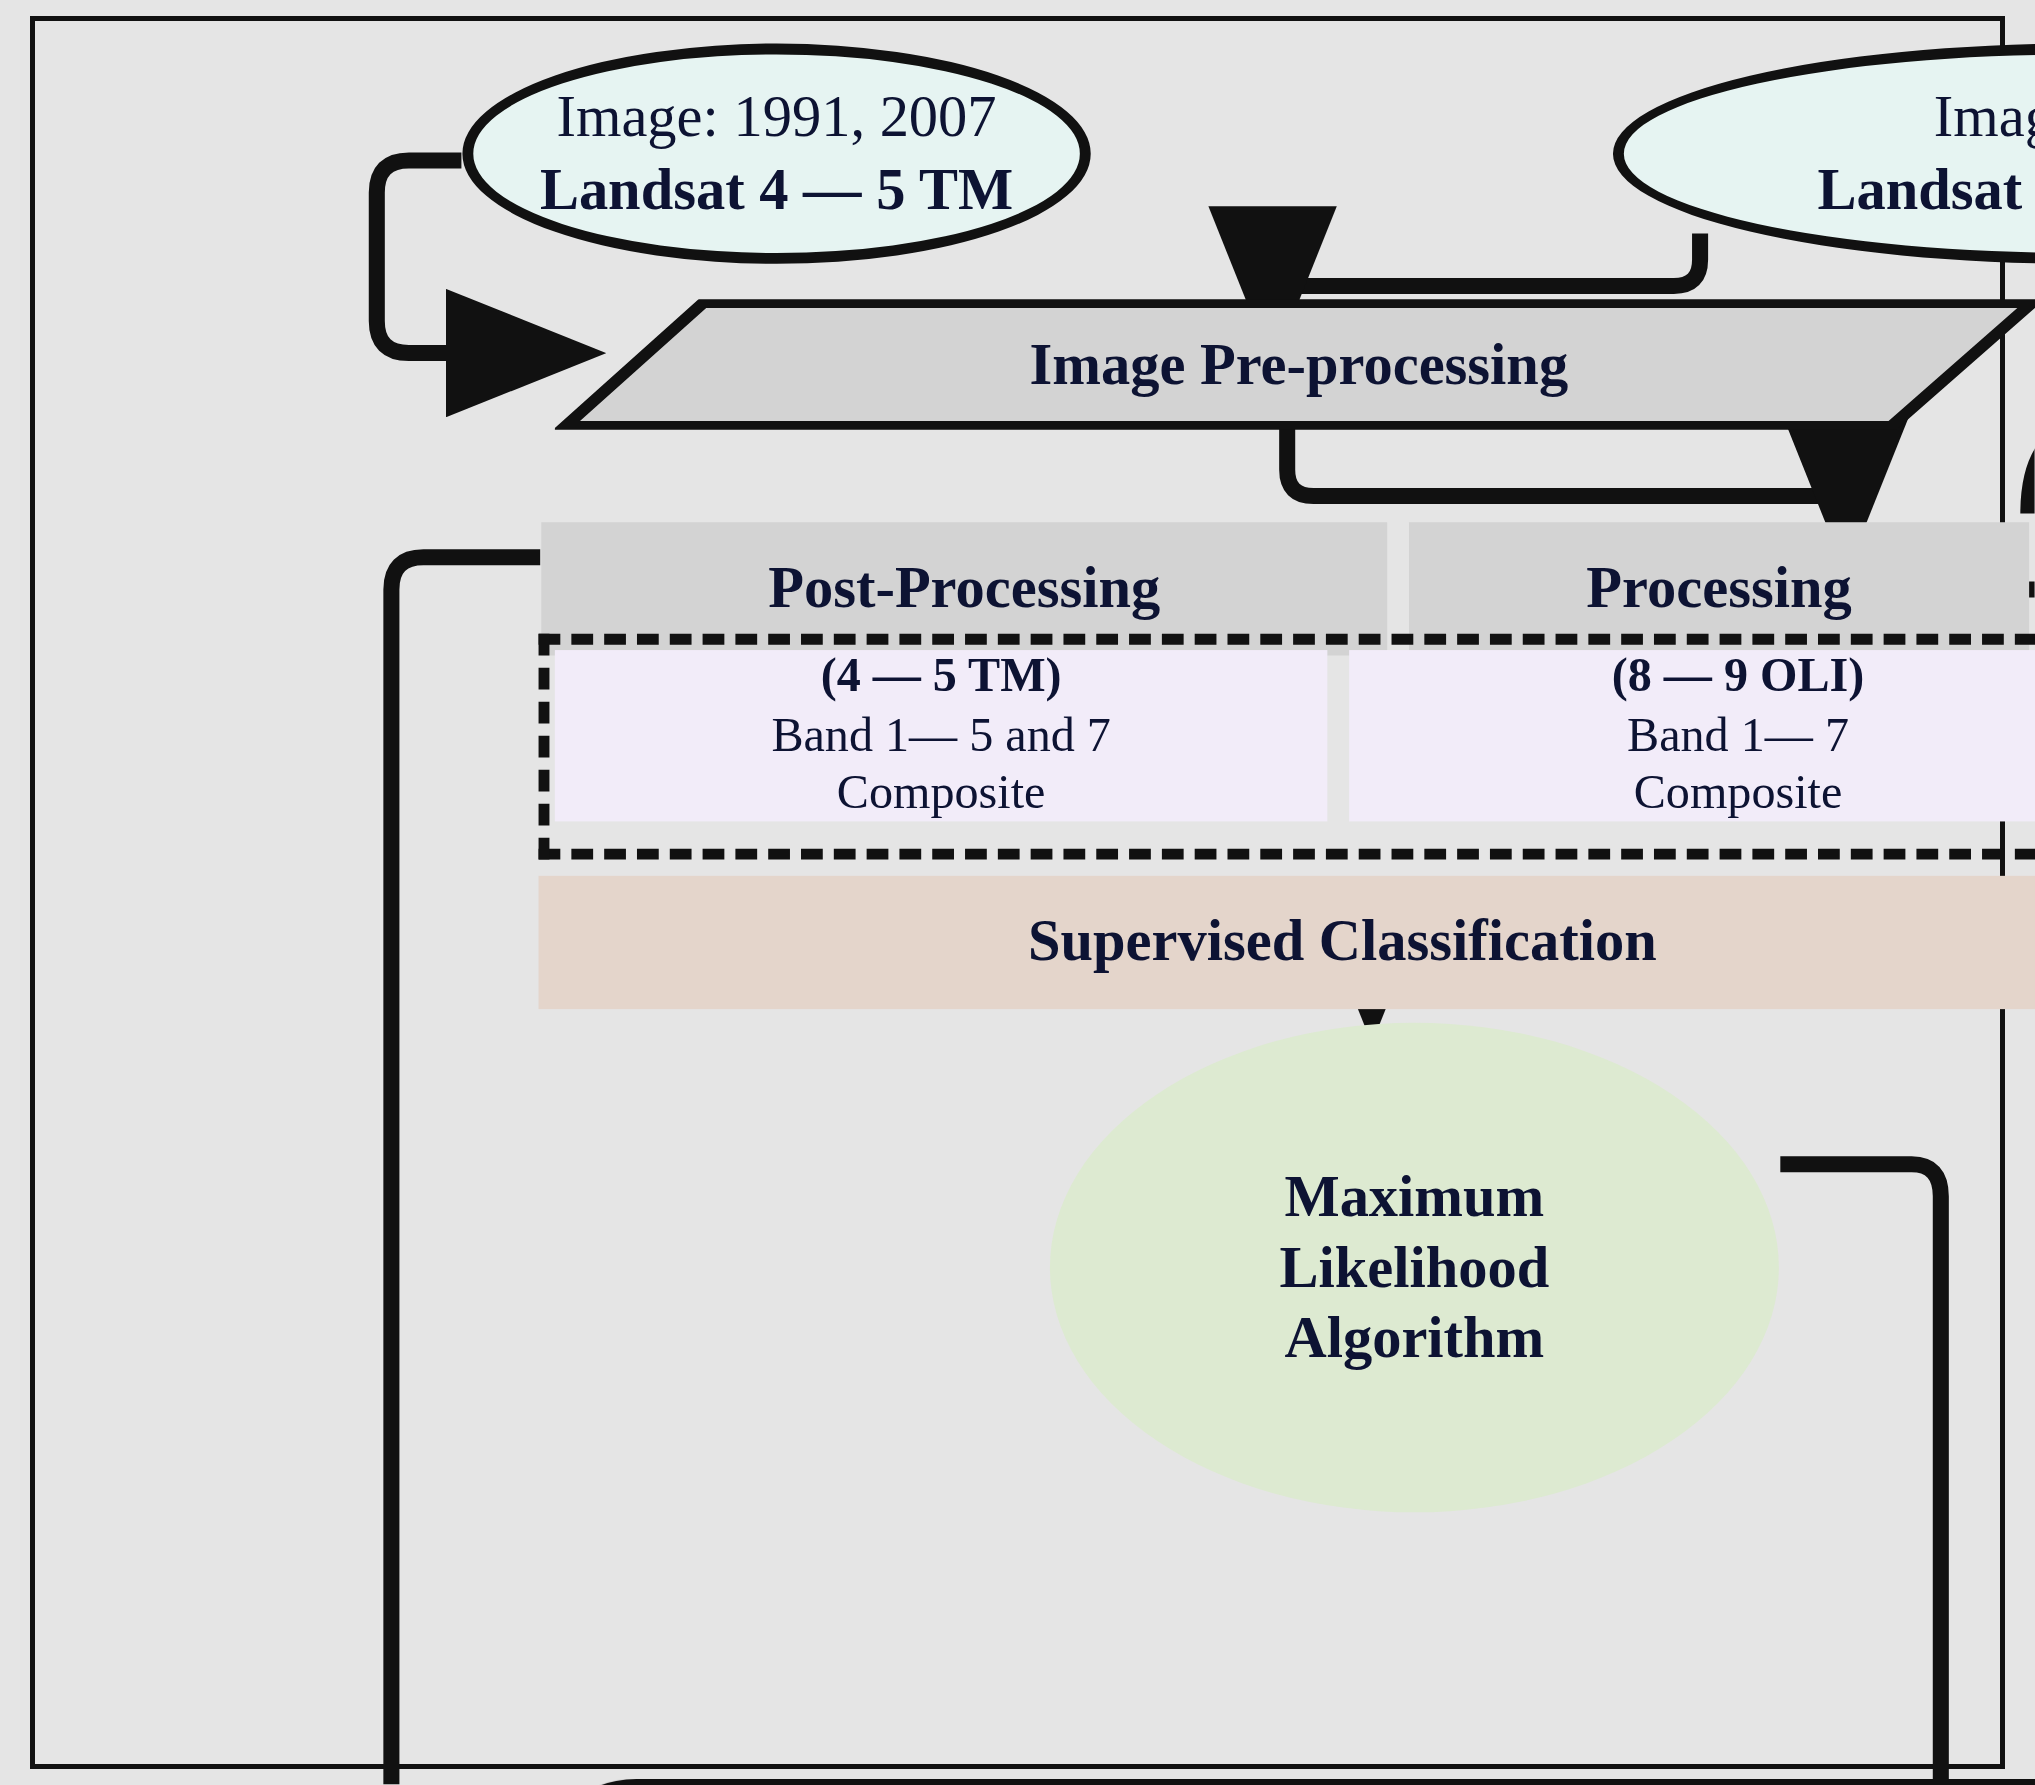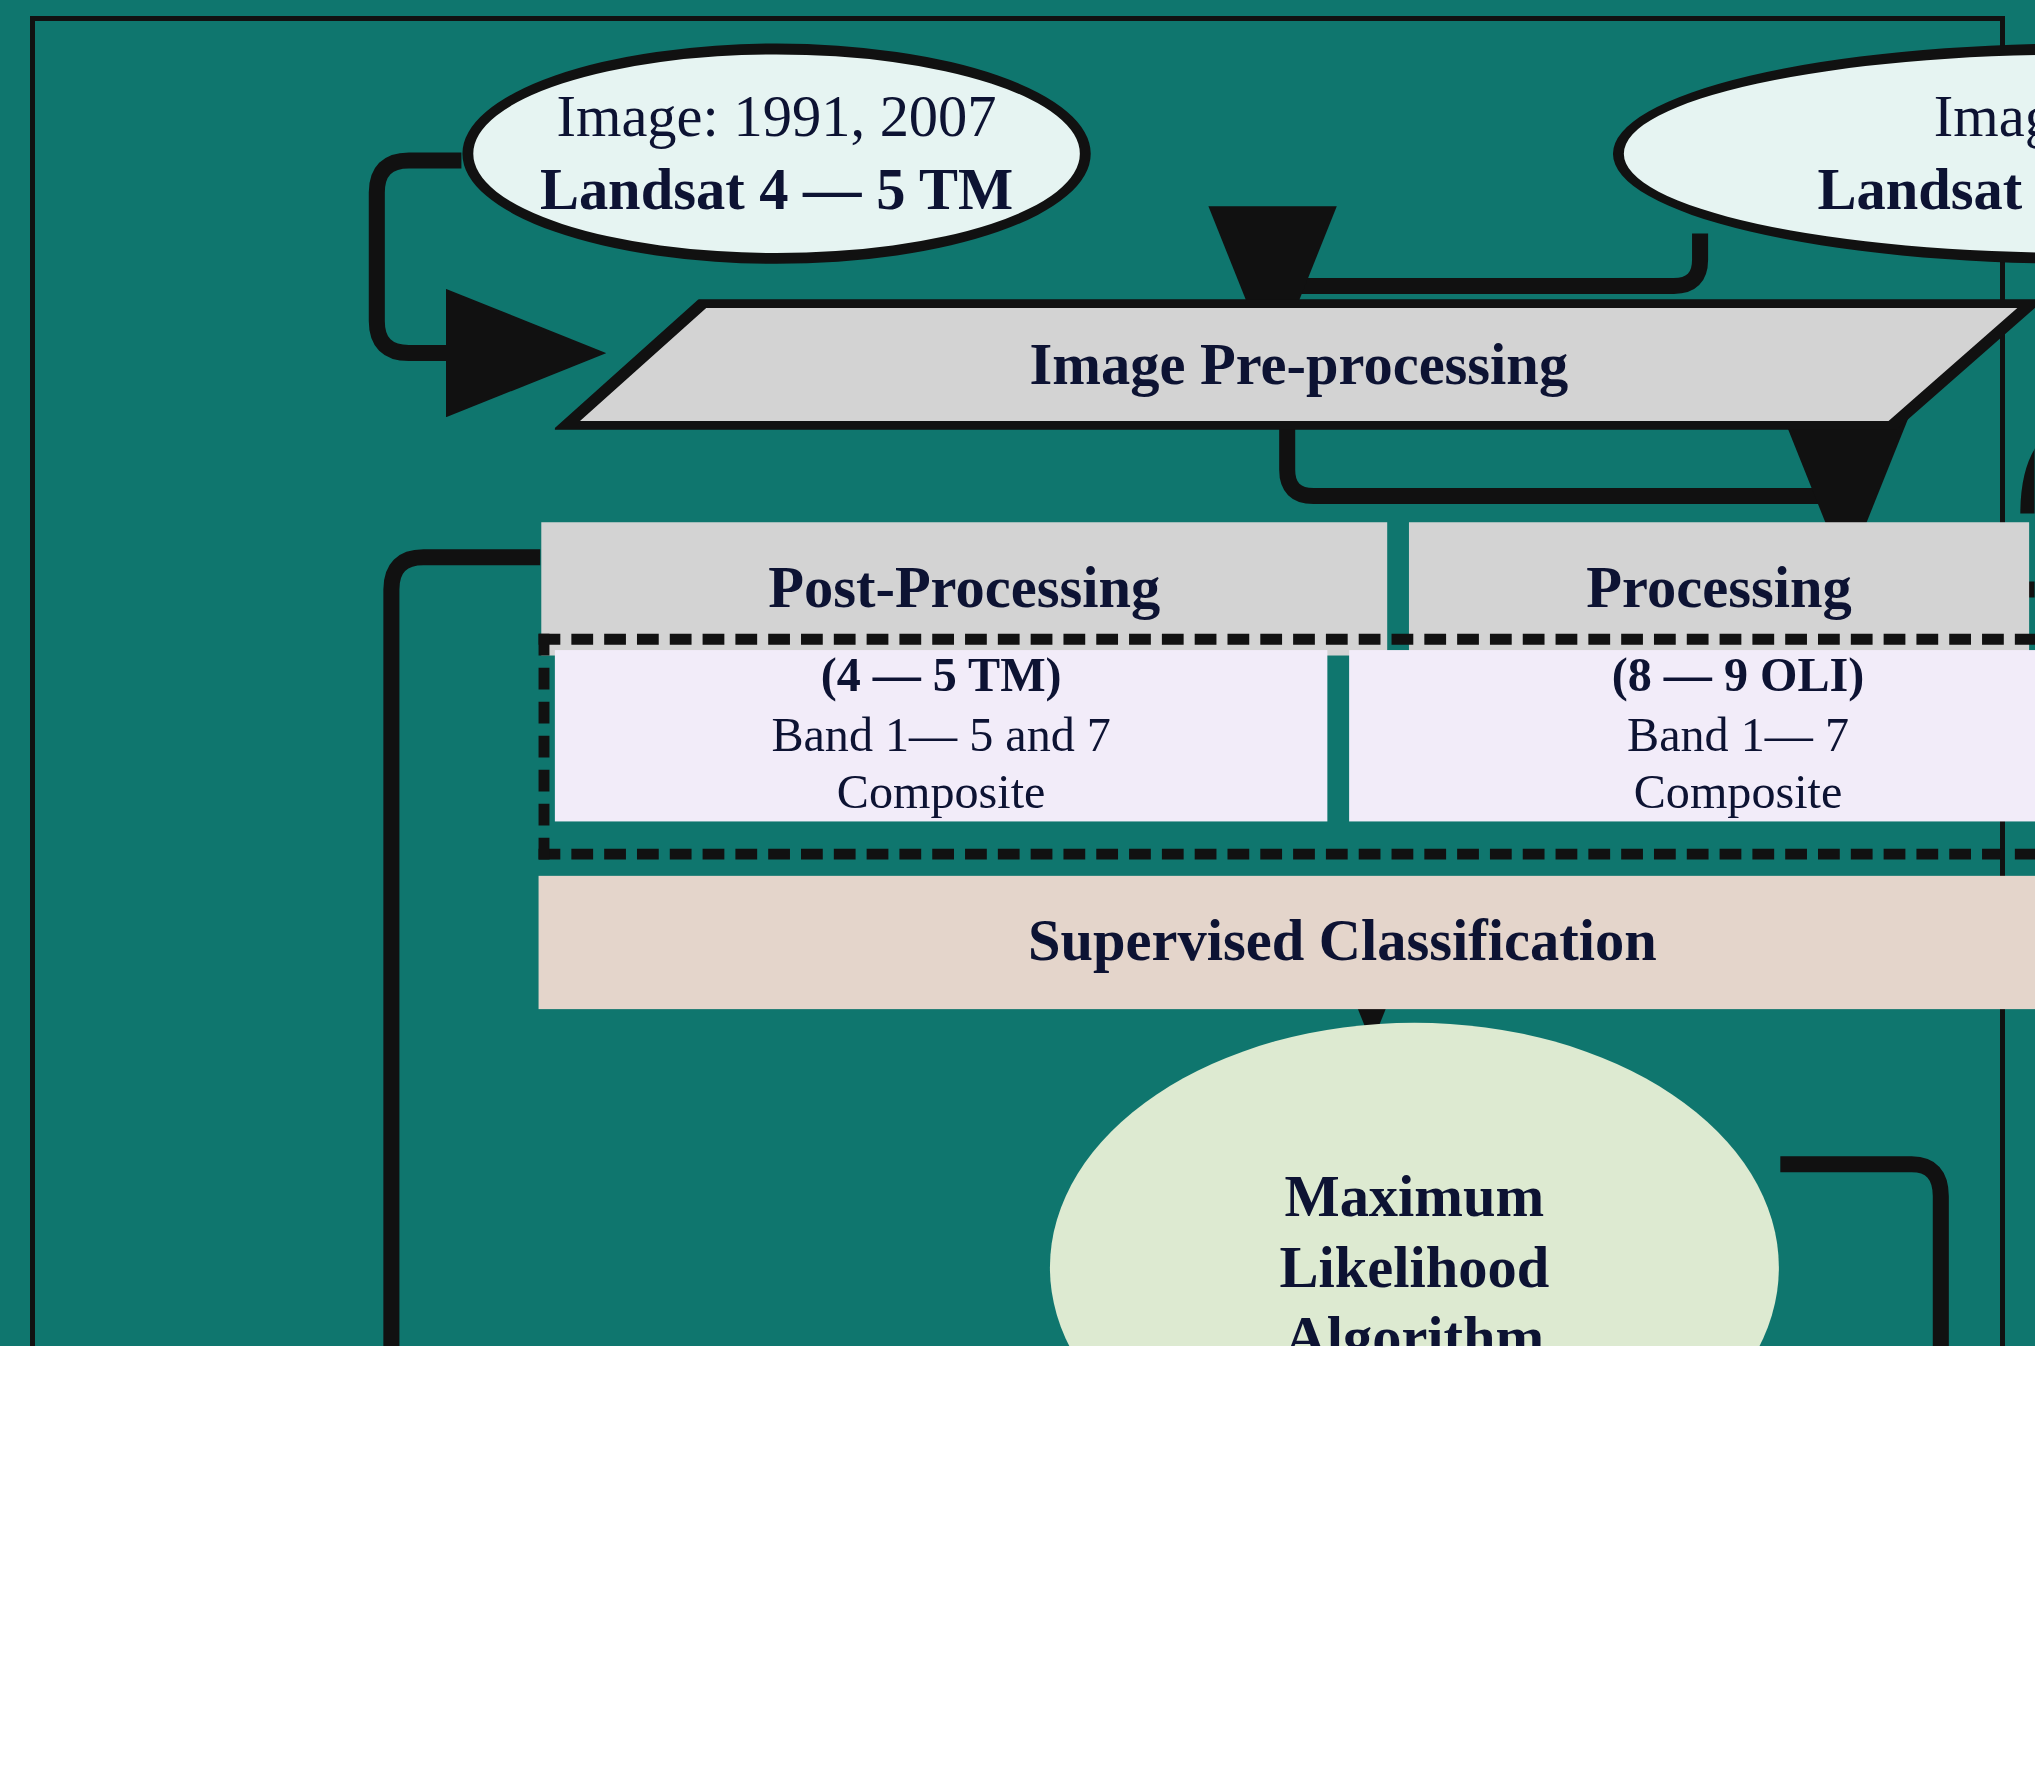--- a/index.html
+++ b/index.html
@@ -1,17 +1,17 @@
 <!DOCTYPE html>
 <html style="font-size:8.6px"><head>
 <meta charset="utf-8">
 <style>
   html,body{margin:0;padding:0;background:#ffffff;}
   body{font-family:"Liberation Serif", serif;}
-  #page{position:relative;width:2035px;height:1346px;background:#0f766e;overflow:hidden;}
+  #page{position:relative;width:2035px;height:1785px;background:#e5e5e5;overflow:hidden;}
   #frame{position:absolute;left:30px;top:16px;width:1975px;height:1753px;border:5.4px solid #111;box-sizing:border-box;}
   .node{position:absolute;box-sizing:border-box;display:flex;align-items:center;justify-content:center;text-align:center;color:#0d1333;line-height:1.22;}
   .ellipse{border-radius:50%/50%;border:4.8px solid #111;}
   .stadium{border:4.8px solid #111;}
   .rect{border:0;}
   .dashed{border:4.8px dashed #111;background:transparent;}
   svg.lines{position:absolute;left:0;top:0;width:2035px;height:1785px;pointer-events:none;}
   .b{font-weight:bold;}
   .lbl-line{display:block;}
 </style>

